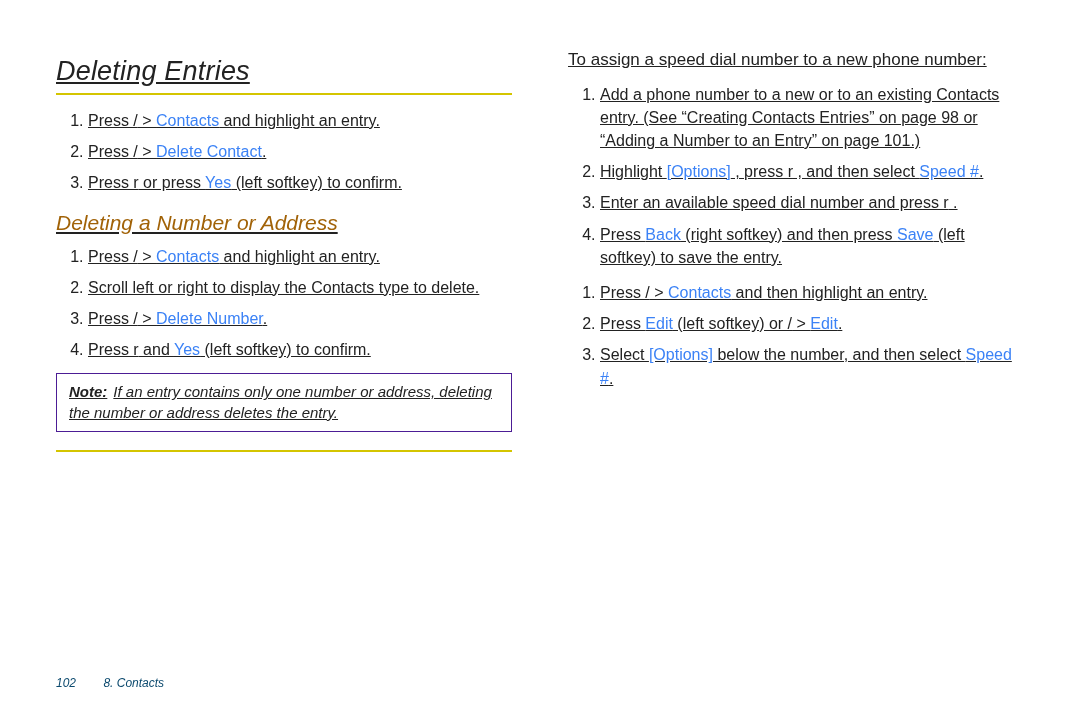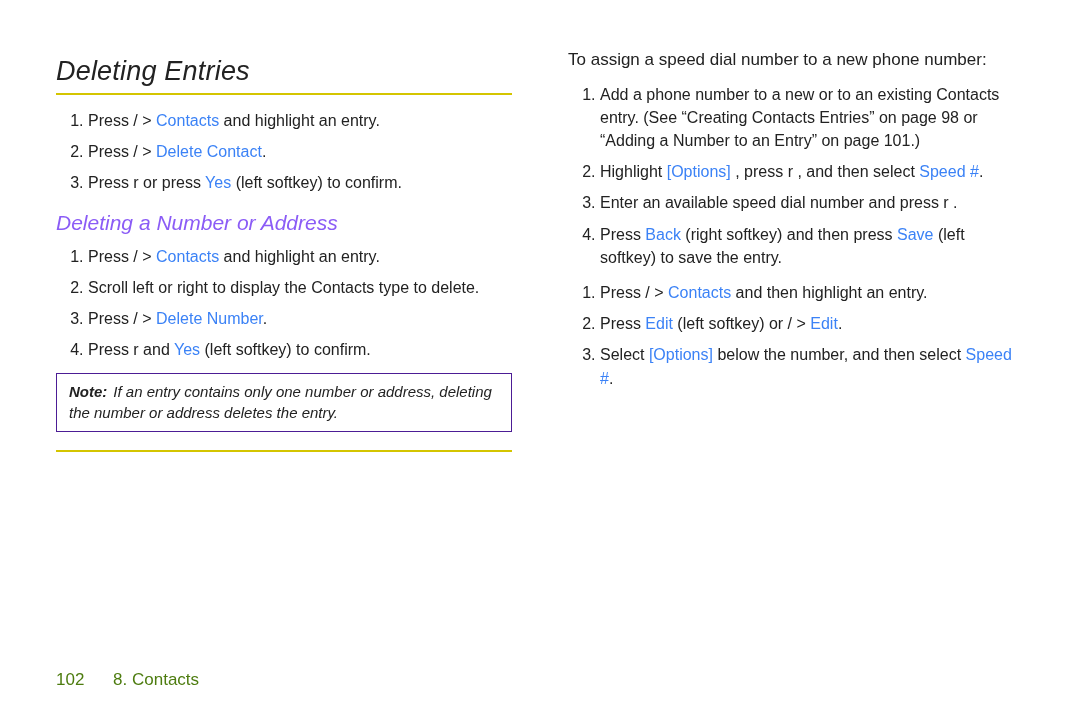--- a/index.html
+++ b/index.html
@@ -15,20 +15,21 @@
     box-sizing: border-box;
     padding: 48px 56px 30px 56px;
     height: 100%;
     display: flex;
     flex-direction: column;
   }
   .cols {
     display: flex;
     gap: 56px;
     flex: 1;
+    text-decoration: underline;
   }
   .col {
     flex: 1;
     min-width: 0;
   }
   h1 {
     font-style: italic;
     font-weight: 400;
     font-size: 27px;
     margin: 8px 0 6px 0;
@@ -38,21 +39,21 @@
   .rule {
     height: 2px;
     background: #d4c500;
     margin: 0 0 14px 0;
   }
   h2 {
     font-style: italic;
     font-weight: 400;
     font-size: 21px;
     margin: 16px 0 10px 0;
-    color: #8b5cf6;
+    color: #a16207;
   }
   ol {
     margin: 0 0 12px 0;
     padding-left: 32px;
     font-size: 16px;
     line-height: 1.45;
   }
   ol li {
     margin-bottom: 8px;
   }
@@ -72,22 +73,23 @@
     font-style: italic;
     line-height: 1.35;
   }
   .notebox .nl {
     font-style: italic;
     font-weight: 700;
     margin-right: 6px;
   }
   .footer {
     margin-top: auto;
-    font-size: 17px;
-    color: #4d7c0f;
+    font-style: italic;
+    font-size: 12px;
+    color: #0c4a6e;
     padding-top: 10px;
   }
   .pagenum {
     margin-right: 24px;
   }
   .plead {
     font-size: 17px;
     line-height: 1.45;
     margin: 0 0 10px 0;
   }

